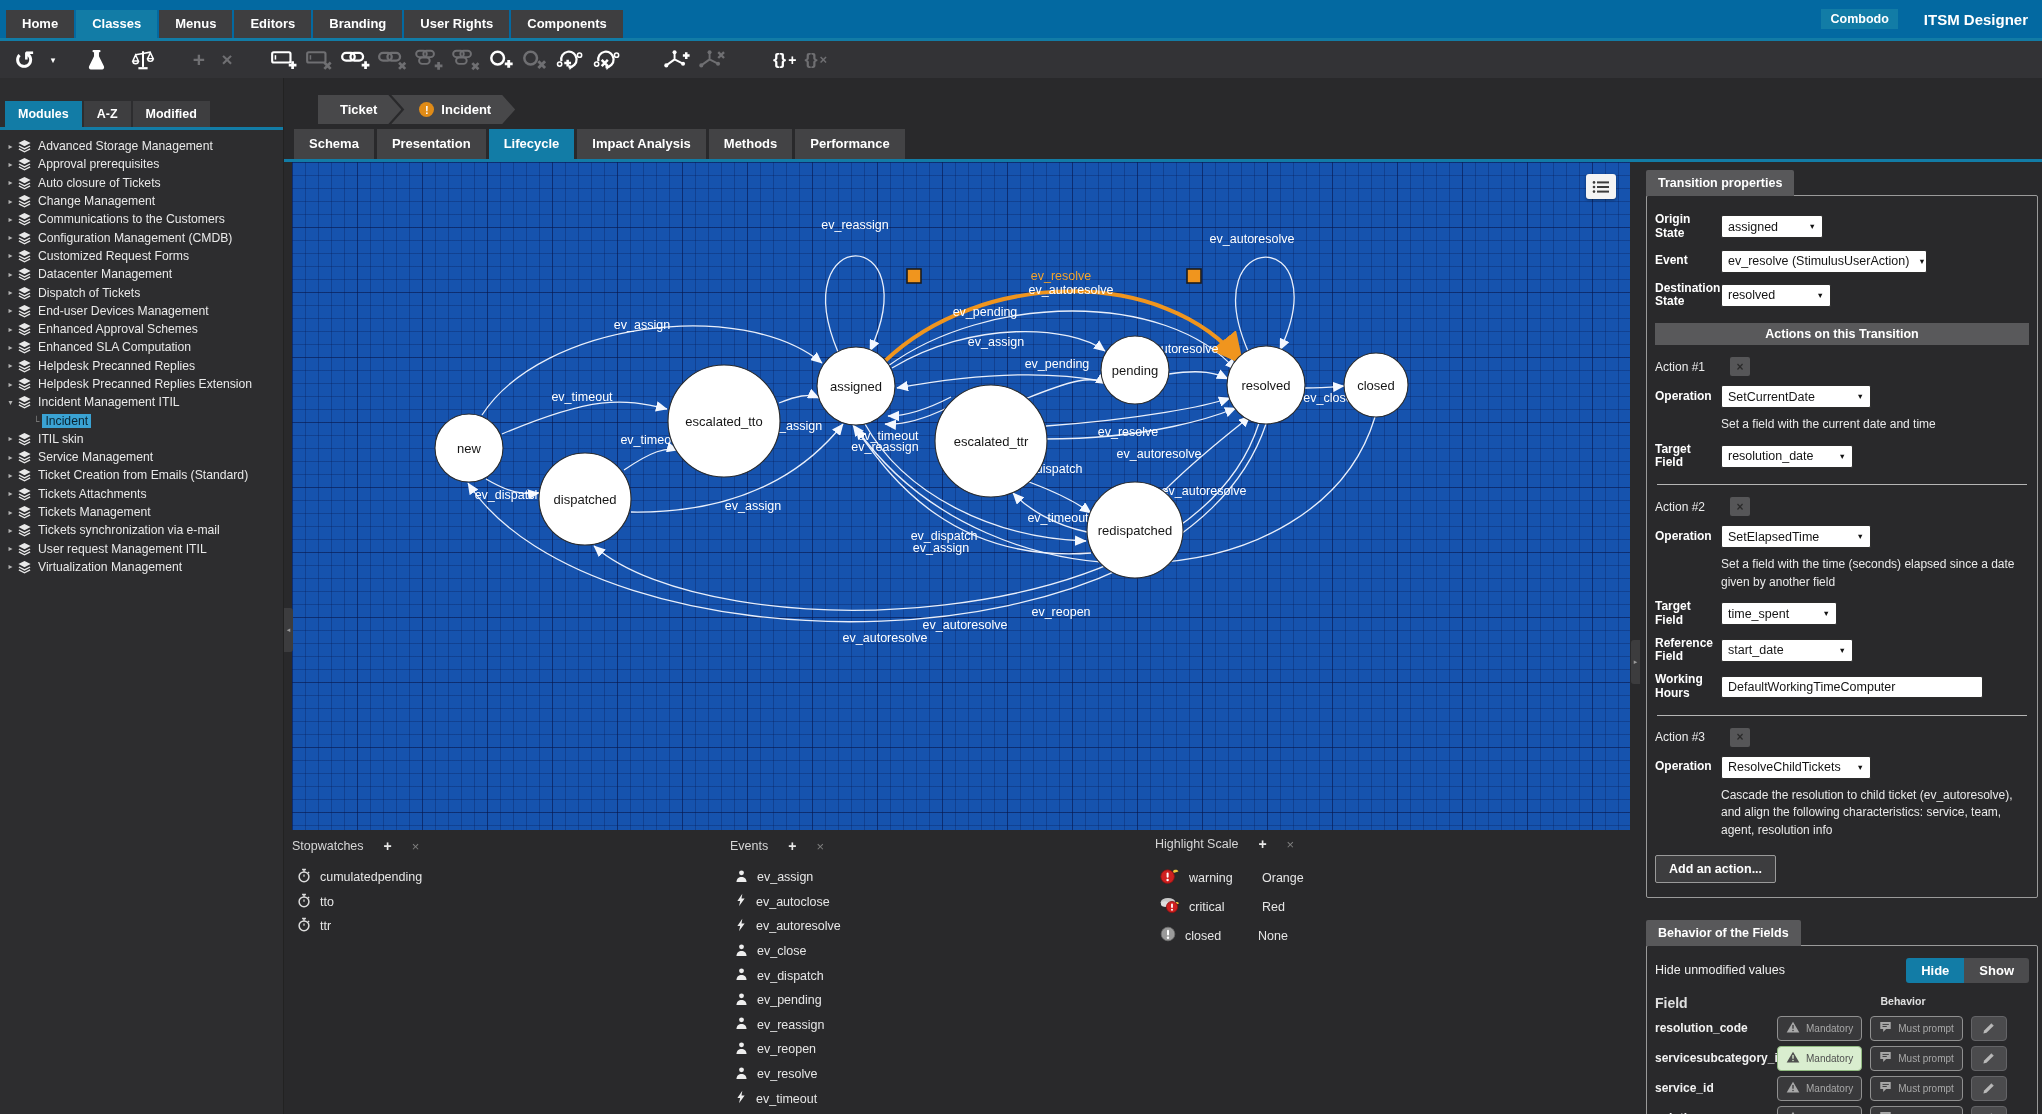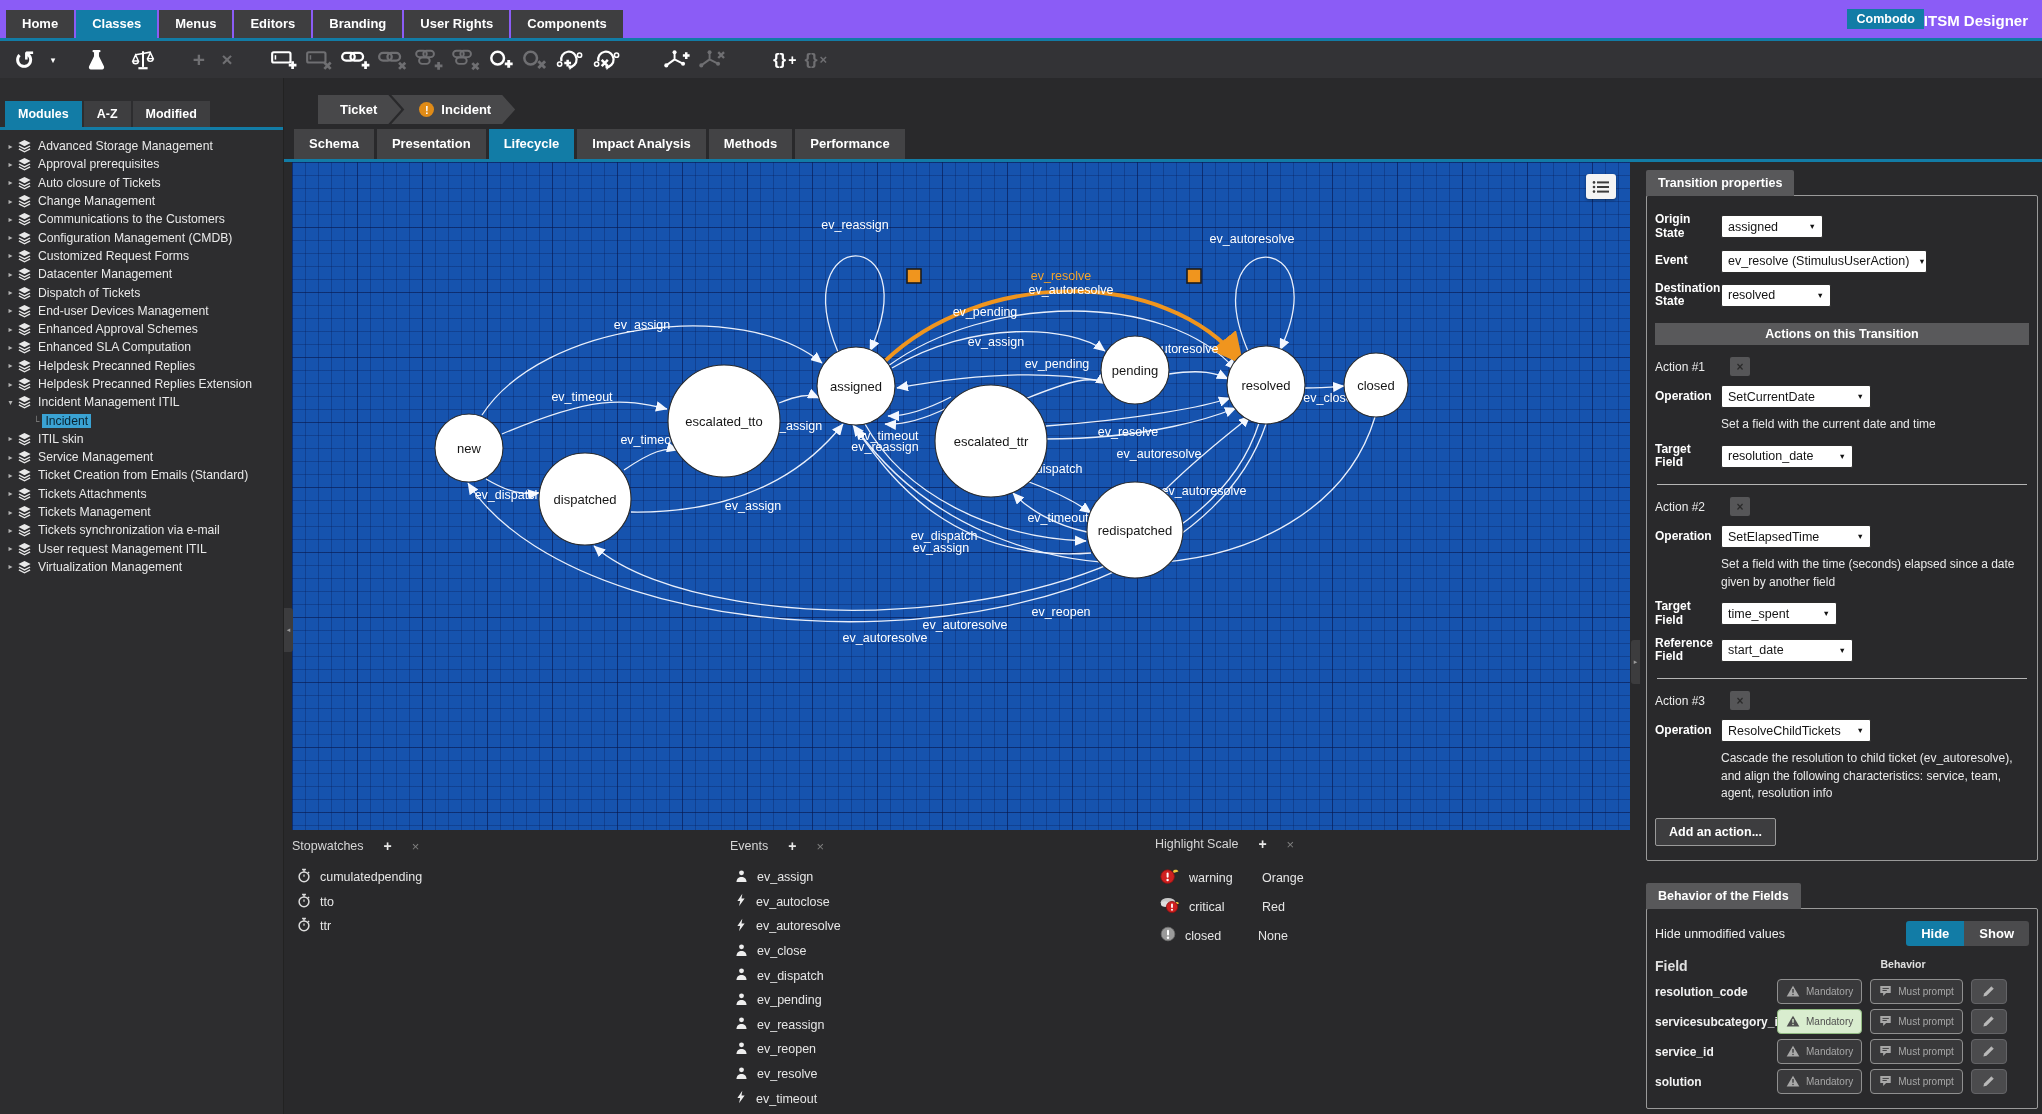--- a/index.html
+++ b/index.html
@@ -1,22 +1,22 @@
 <!DOCTYPE html>
 <html><head>
 <meta charset="utf-8">
 <style>
   html,body{margin:0;padding:0}
   body{width:2042px;height:1114px;background:#29292b;font-family:"Liberation Sans","DejaVu Sans",sans-serif;overflow:hidden;position:relative;color:#e8e8e8}
   
-  #menubar{position:absolute;left:0;top:0;width:100%;height:41px;background:#8b5cf6;border-bottom:3px solid #127ca6;box-sizing:border-box}
+  #menubar{position:absolute;left:0;top:0;width:100%;height:41px;background:#0369a1;border-bottom:3px solid #127ca6;box-sizing:border-box}
   #menu-tabs{display:flex;gap:2px;padding-left:6px;align-items:flex-end;height:38px}
   .mtab{height:28px;line-height:28px;padding:0 16px;background:#3e3e40;color:#fff;font-weight:700;font-size:13px;white-space:nowrap}
   .mtab.active{background:#127ca6}
-  #brand{position:absolute;right:14px;top:9px;display:flex;align-items:flex-end;}
+  #brand{position:absolute;right:14px;top:9px;display:flex;align-items:center;gap:26px}
   #combodo{background:#127ca6;color:#fff;font-weight:700;font-size:12.5px;padding:3px 9px}
   #apptitle{font-weight:700;font-size:15px;color:#fff}
   
   #toolbar{position:absolute;left:0;top:41px;width:100%;height:37px;background:#333336;display:flex;align-items:center;padding-left:10px;box-sizing:border-box}
   .tbi{display:flex;align-items:center;justify-content:center;margin:0 4px;color:#fff;min-width:20px}
   .tbi.dis{color:#6f6f72}
   .tglyph{font-weight:700;line-height:1}
   .tbsp{display:inline-block}
   
   #sidebar{position:absolute;left:0;top:78px;width:284px;bottom:0;background:#2d2d2f;border-right:1px solid #222;box-sizing:border-box}
@@ -871,20 +871,24 @@
             <span class="caret">▼</span>
         </div>
       </div>
       <div class="prow">
         <div class="plabel">Reference Field</div>
         <div class="dd" style="width:118px">
           <span class="cv">start_date</span>
             <span class="caret">▼</span>
         </div>
       </div>
+      <div class="prow">
+        <div class="plabel">Working Hours</div>
+        <input class="tin" value="DefaultWorkingTimeComputer" style="">
+      </div>
       <div class="pdiv"></div>
 
       <div class="ah">
         <span class="at">Action #3</span>
         <span class="xbtn">×</span>
       </div>
       <div class="prow">
         <div class="plabel">Operation</div>
         <div class="dd" style="width:136px">
           <span class="cv">ResolveChildTickets</span>

